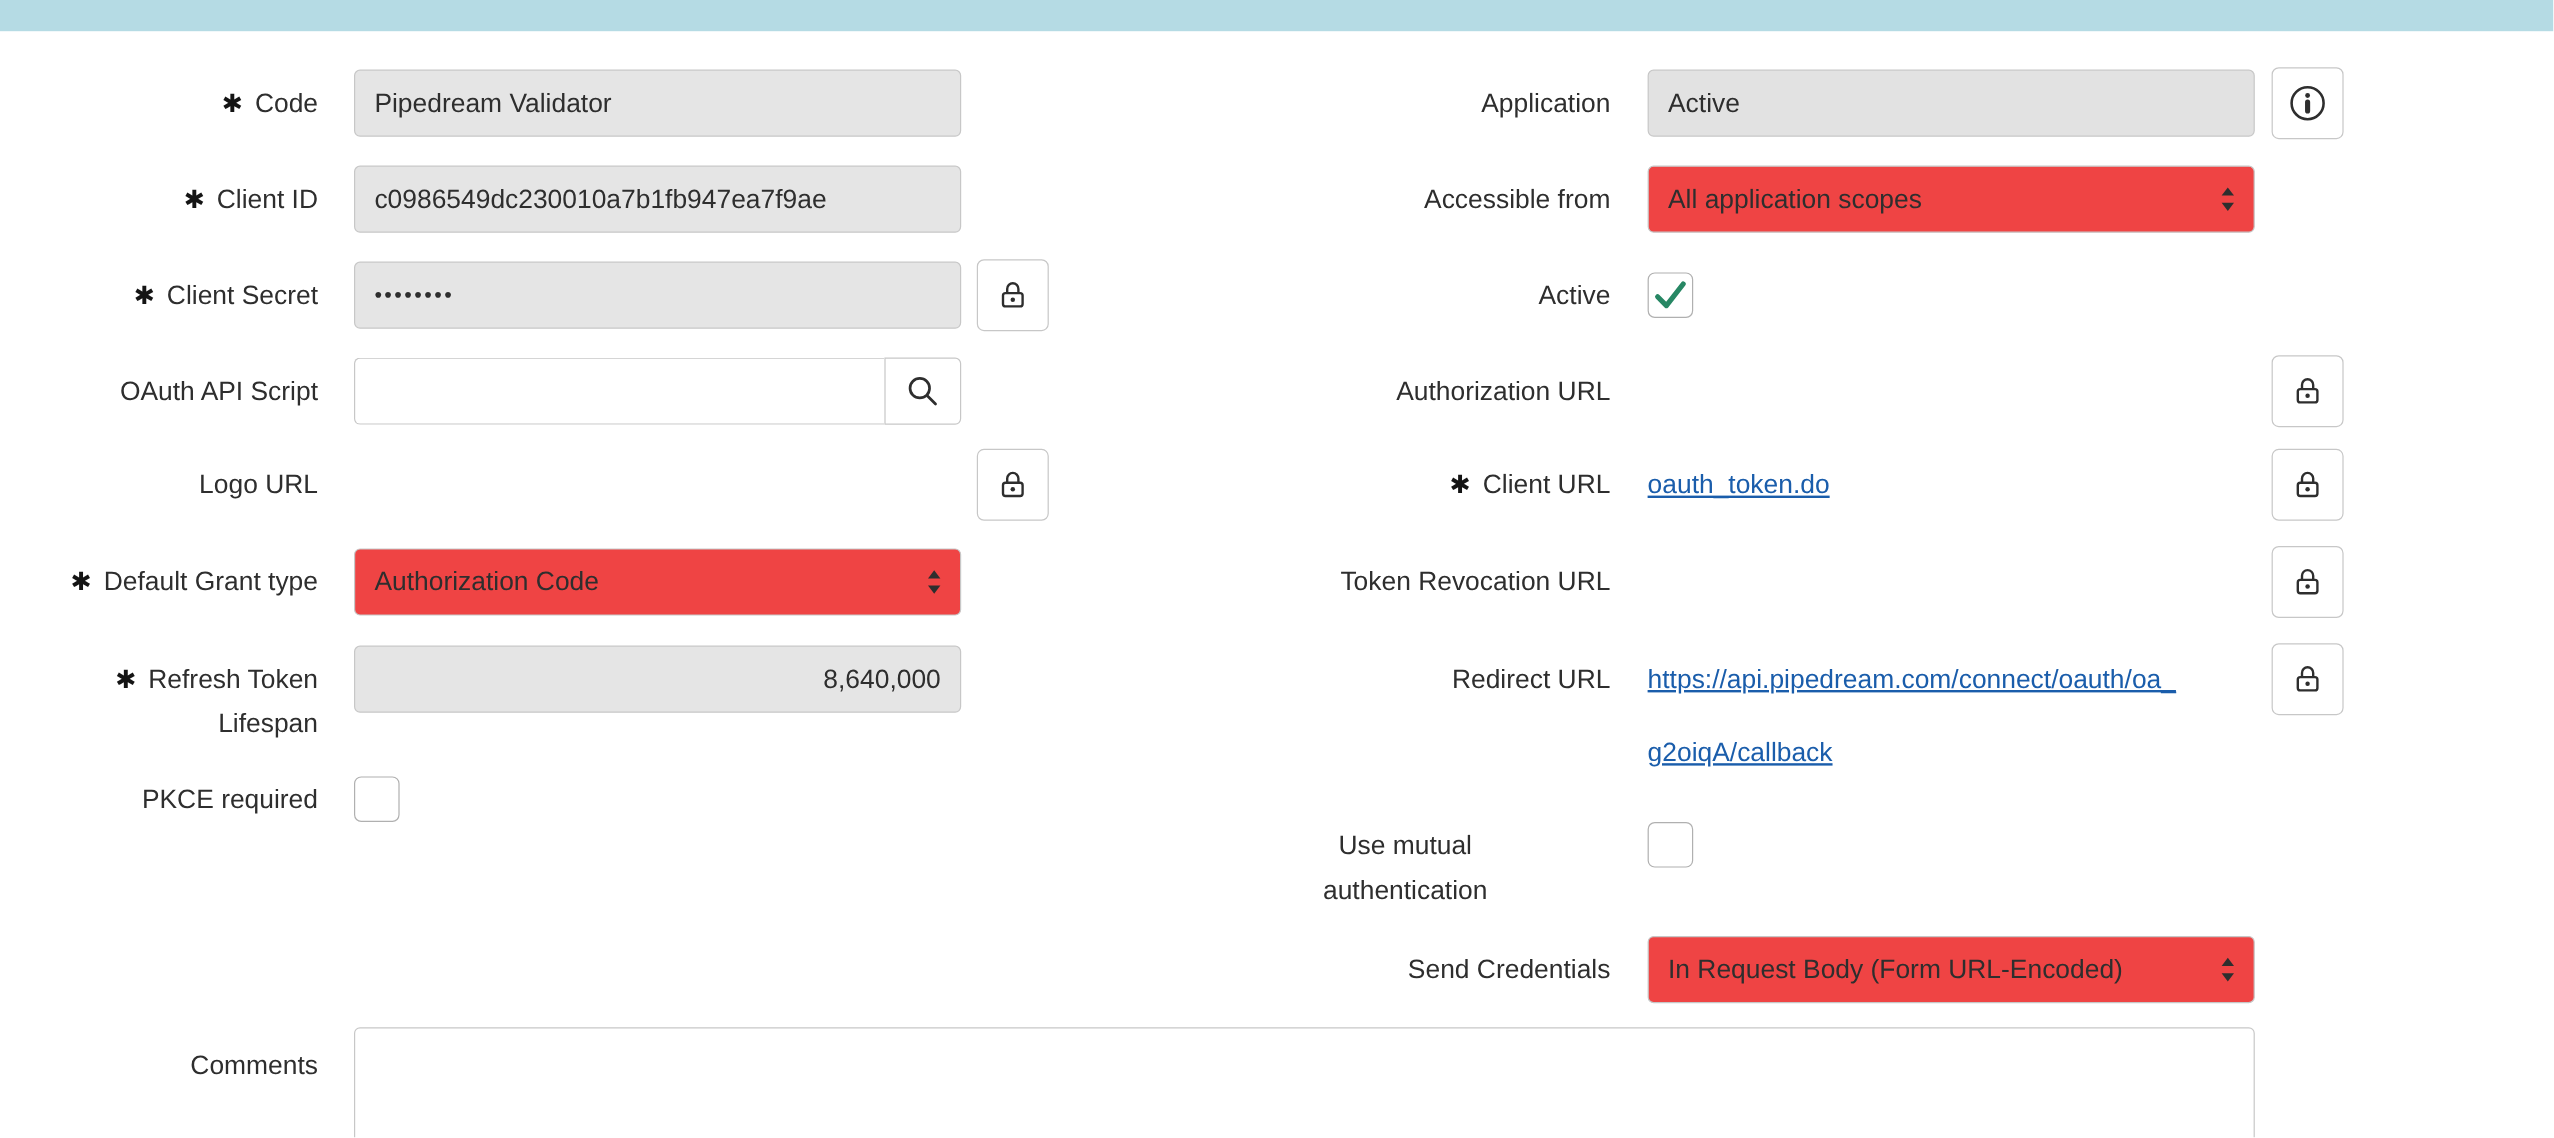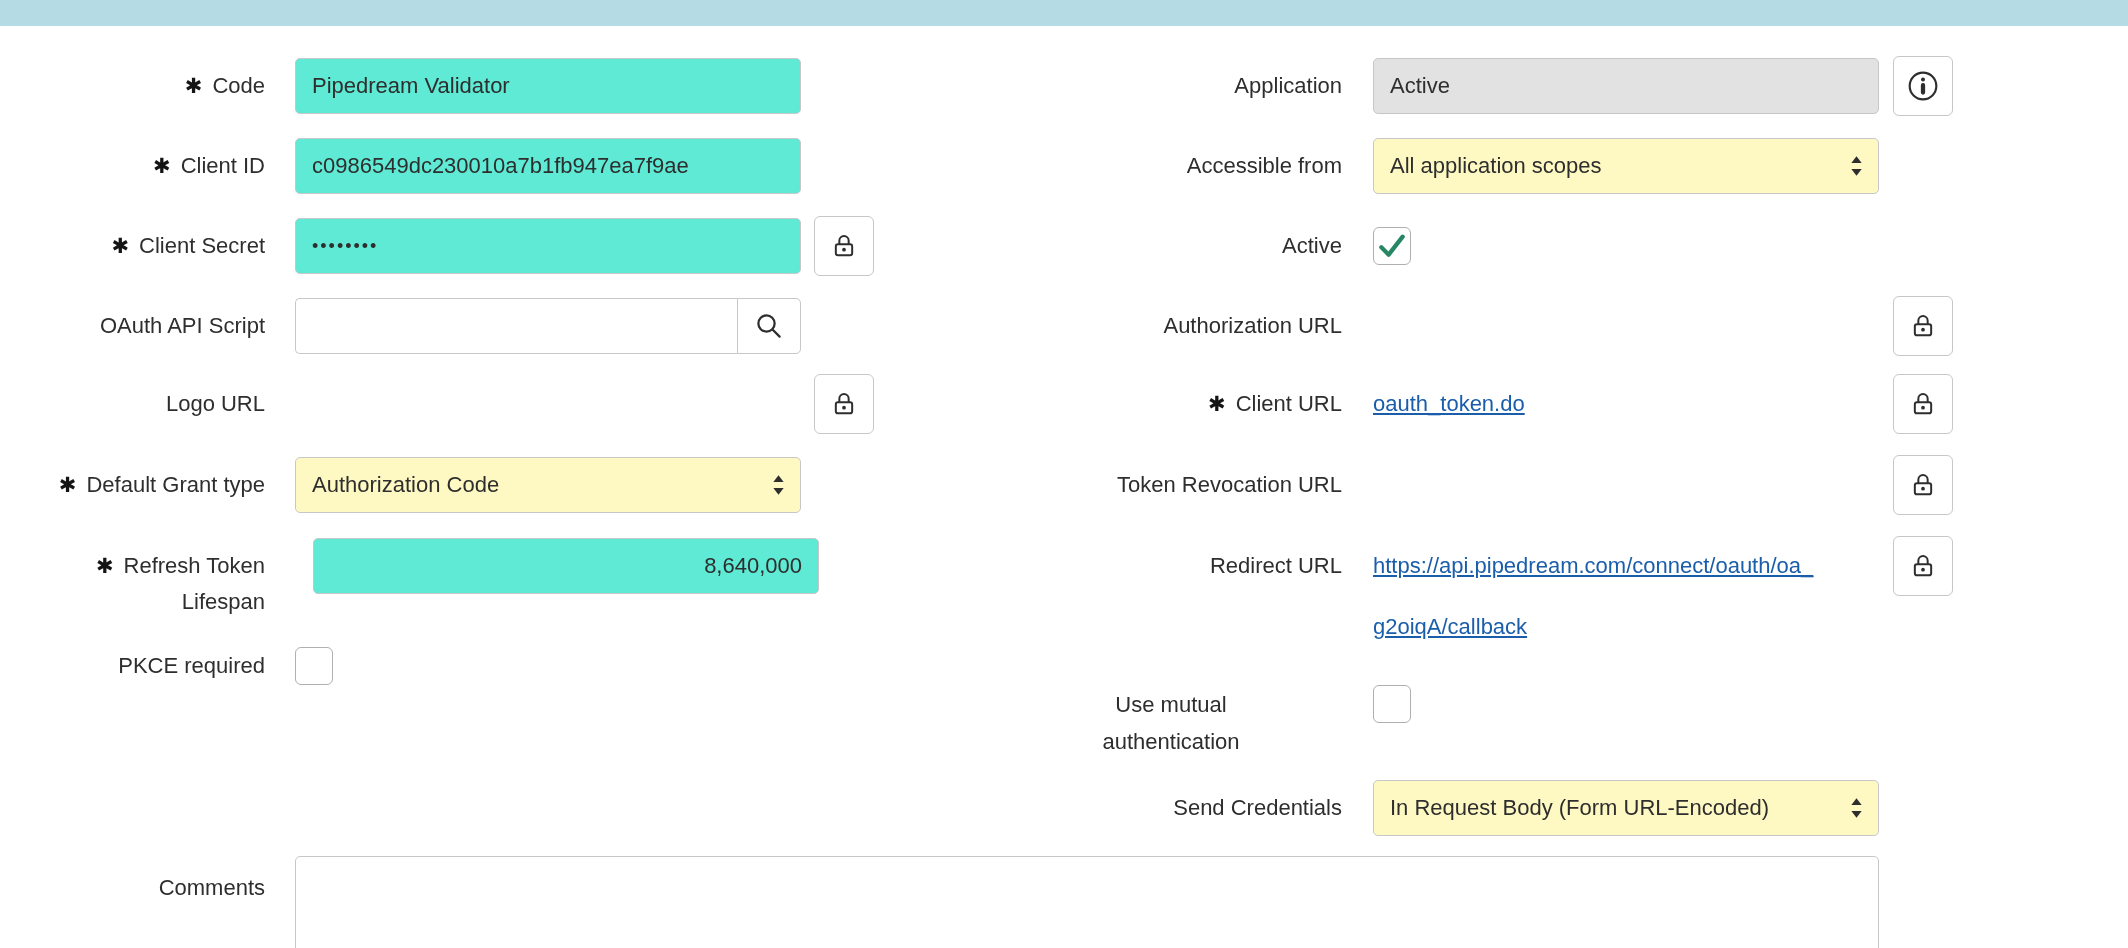--- a/index.html
+++ b/index.html
@@ -6,29 +6,29 @@
   html,body { background:#fff; }
   body { font-family:"Liberation Sans", sans-serif; color:#2e2e2e; }
   .page { position:relative; width:2128px; height:948px; background:#fff; overflow:hidden; }
   .topbar { position:absolute; left:0; top:0; width:2128px; height:26px; background:var(--header_bar,#b5dbe4); }
 
   .lbl { position:absolute; text-align:right; font-size:22px; line-height:36px; height:36px; color:#2e2e2e; white-space:nowrap; }
   .lbl.multi { height:auto; white-space:normal; }
   .ast { display:inline-block; margin-right:10px; font-size:21px; color:#141414; }
 
   .input { position:absolute; height:56px; width:506px; border:1px solid #c7c7c7; border-radius:5px;
-           background:#5eead4; font-family:"Liberation Sans", sans-serif; font-size:22px; color:#2e2e2e;
+           background:#e5e5e5; font-family:"Liberation Sans", sans-serif; font-size:22px; color:#2e2e2e;
            padding:0 16px; outline:none; }
   .input.num { text-align:right; }
 
   .readonly-field { position:absolute; height:56px; width:506px; border:1px solid #c7c7c7; border-radius:5px;
                     background:#e2e2e2; font-size:22px; color:#2e2e2e; line-height:54px; padding:0 16px; }
 
   .select { position:absolute; height:56px; width:506px; border:1px solid #c7c7c7; border-radius:5px;
-            background:#fef9c3; font-size:22px; color:#2e2e2e; display:flex; align-items:center;
+            background:#ef4444; font-size:22px; color:#2e2e2e; display:flex; align-items:center;
             padding:0 46px 0 16px; cursor:pointer; }
   .select .arrows { position:absolute; right:14px; top:50%; transform:translateY(-50%); }
 
   .sq-btn { position:absolute; width:60px; height:60px; border:1px solid #c7c7c7; border-radius:6px;
             background:#fff; display:flex; align-items:center; justify-content:center; cursor:pointer; }
 
   .combo { position:absolute; display:flex; width:506px; height:56px; }
   .combo-input { flex:1; min-width:0; border:1px solid #c7c7c7; border-right:none; border-radius:5px 0 0 5px;
                  font-family:"Liberation Sans", sans-serif; font-size:22px; color:#2e2e2e; padding:0 16px; outline:none; }
   .combo-btn { width:64px; border:1px solid #c7c7c7; border-radius:0 5px 5px 0; background:#fff;
@@ -101,21 +101,21 @@
     <svg class="arrows" width="15" height="27" viewBox="0 0 16 28">
       <path d="M8 3.5 L13.5 10.8 H2.5 Z" fill="#2e2e2e"></path>
       <path d="M8 24.5 L13.5 17.2 H2.5 Z" fill="#2e2e2e"></path>
     </svg>
   </div>
 
   <div class="lbl multi" style="left:20px; top:548px; width:245px;">
     <span style="display:block;"><span class="ast">✱</span><span>Refresh Token</span></span>
     <span style="display:block;">Lifespan</span>
   </div>
-  <input class="input num" style="left: 295px; top: 538px; margin-left: 18px;" value="8,640,000">
+  <input class="input num" style="left: 295px; top: 538px;" value="8,640,000">
 
   <div class="lbl" style="left:20px; top:648px; width:245px;"><span>PKCE required</span></div>
   <div class="checkbox" style="left:295px; top:647px;">
     
   </div>
 
   <div class="lbl" style="left:20px; top:870px; width:245px;"><span>Comments</span></div>
   <textarea class="comments-box" style="left: 295px; top: 856px;" value=""></textarea>
 
   <div class="lbl" style="left:1000px; top:68px; width:342px;"><span>Application</span></div>

